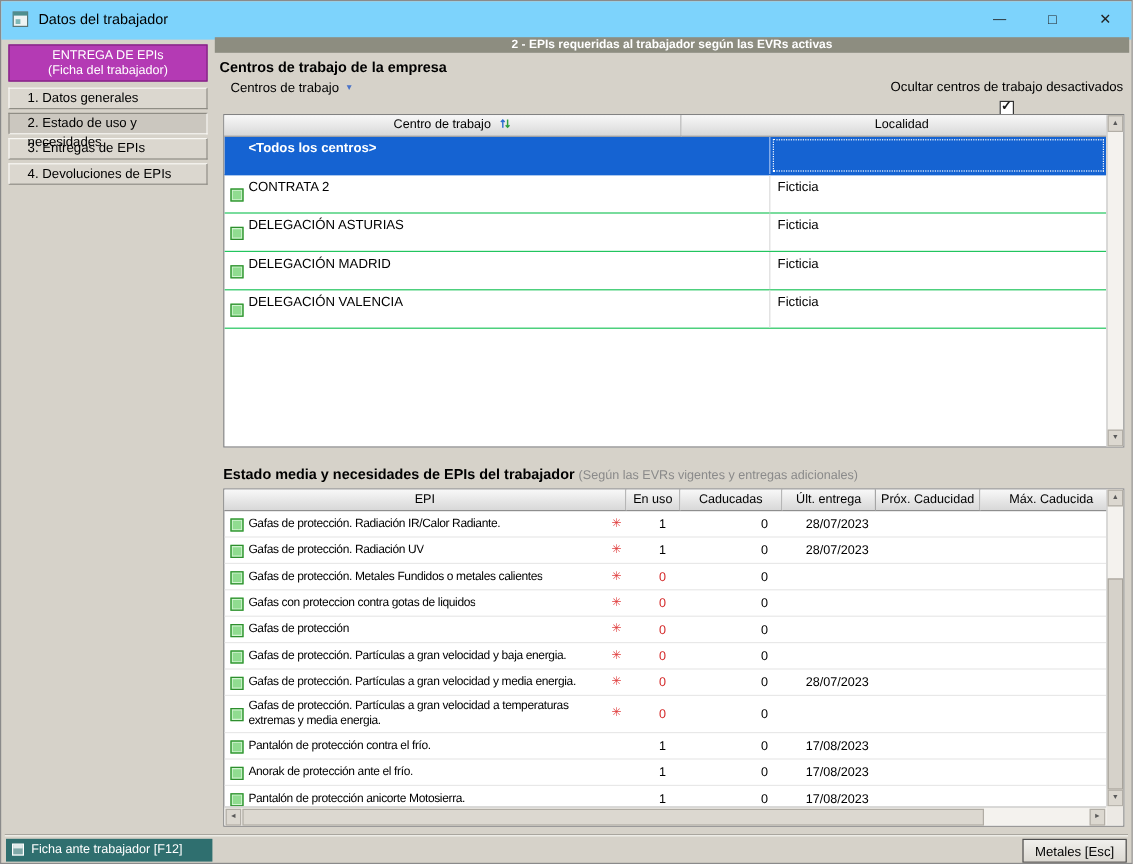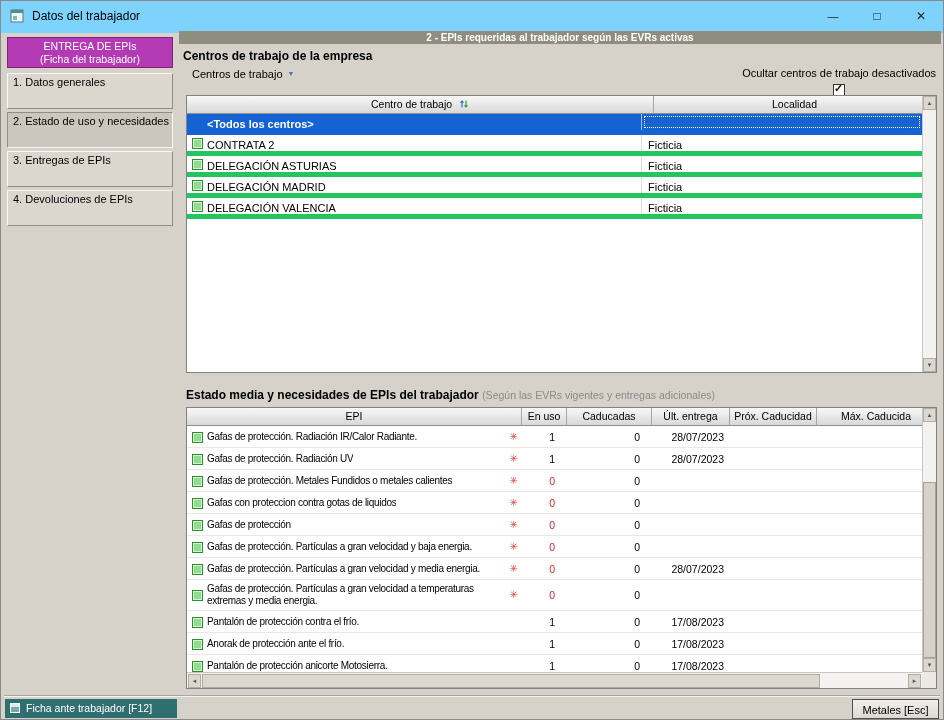--- a/index.html
+++ b/index.html
@@ -11,21 +11,21 @@
   .app-icon{position:absolute;left:9px;top:8px;width:14px;height:14px;}
   .win-title{position:absolute;left:31px;top:8px;font-size:12px;}
   .ctl{position:absolute;top:0;width:44px;height:30px;line-height:30px;text-align:center;font-size:11px;color:#222;cursor:default;}
   .ctl.min{right:88px;}
   .ctl.max{right:44px;font-size:12px;}
   .ctl.close{right:0;font-size:12px;}
 
   
   .magenta{position:absolute;left:6px;top:36px;width:166px;height:31px;box-sizing:border-box;background:#b43ab4;border:1px solid #7e227e;color:#fff;text-align:center;font-size:10.5px;line-height:13px;padding-top:2px;}
   .nav{position:absolute;left:6px;top:72px;width:166px;}
-  .nav-item{height:36px;box-sizing:border-box;line-height:16px;padding-left:5px;margin-bottom:3px;background:#dbd7cf;border:1px solid;border-color:#f8f7f3 #8f8d85 #8f8d85 #f8f7f3;}
+  .nav-item{height:18px;box-sizing:border-box;line-height:16px;padding-left:15px;margin-bottom:3px;background:#dbd7cf;border:1px solid;border-color:#f8f7f3 #8f8d85 #8f8d85 #f8f7f3;}
   .nav-item.sel{background:#cbc7bf;border-color:#8f8d85 #f8f7f3 #f8f7f3 #8f8d85;}
   .status-bar{position:absolute;left:4px;top:698px;width:172px;height:19px;box-sizing:border-box;background:#2f6f6f;color:#fff;line-height:19px;padding-left:21px;font-size:10.5px;}
   .status-icon{position:absolute;left:5px;top:4px;width:10px;height:10px;box-sizing:border-box;border:1px solid #fff;background:#7fa8a8;}
   .status-icon:before{content:"";position:absolute;left:0;top:0;right:0;height:3px;background:#dfeaea;}
 
   
   .banner{position:absolute;left:178px;top:30px;width:762px;height:13px;background:#8d8d80;color:#fff;font-weight:bold;font-size:10px;text-align:center;line-height:13px;}
   .sec-title{position:absolute;font-weight:bold;font-size:12px;}
   .sec1{left:182px;top:48px;}
   .sec2{left:185px;top:387px;}
@@ -40,24 +40,24 @@
   .checkbox .check{position:absolute;left:0;top:-3px;font-size:11px;font-weight:bold;color:#1a1a1a;}
 
   
   .grid{position:absolute;background:#fff;box-sizing:border-box;border:1px solid #828282;}
   .ghead{display:flex;height:18px;}
   .th{box-sizing:border-box;background:linear-gradient(#f8f8f8,#d8d8d8);border-right:1px solid #a5a5a5;border-bottom:1px solid #8e8e8e;text-align:center;line-height:17px;font-size:10.5px;white-space:nowrap;overflow:hidden;}
   .gicon{position:absolute;left:5px;top:50%;margin-top:-5px;width:9px;height:9px;background:#90dc90;border:1px solid #2e8e2e;box-shadow:inset 0 0 0 1px #d2f4d2;}
 
   
   .t1{left:185px;top:94px;width:751px;height:278px;}
-  .t1 .th1{width:467px;}
+  .t1 .th1{width:381px;}
   .t1 .th2{flex:1;}
   .t1-body{position:absolute;left:0;top:18px;right:14px;bottom:0;overflow:hidden;}
-  .c-row{display:flex;height:21px;box-sizing:border-box;border-bottom:5px solid #22c55e;}
+  .c-row{display:flex;height:32px;box-sizing:border-box;border-bottom:1px solid #22c55e;}
   .c-name{width:455px;box-sizing:border-box;position:relative;line-height:20px;padding-left:20px;border-right:1px solid #dcdcdc;white-space:nowrap;overflow:hidden;}
   .c-loc{flex:1;line-height:20px;padding-left:6px;}
   .c-row.sel{background:#1563d2;color:#fff;font-weight:bold;border-bottom-color:#1563d2;}
   .c-row.sel .c-name{border-right-color:#9dbef0;}
   .c-row.sel .c-loc{outline:1px dotted #ffffff;outline-offset:-3px;}
   .sort-ico{display:inline-block;vertical-align:-1px;margin-left:4px;}
 
   
   .vsb{position:absolute;top:0;right:0;width:14px;bottom:0;box-sizing:border-box;background:#f4f2ee;border-left:1px solid #c6c6c6;}
   .sb-btn{position:absolute;left:0;width:13px;height:14px;box-sizing:border-box;background:#dcd8d0;border:1px solid #b2aea6;color:#5a5a5a;font-size:6px;text-align:center;line-height:12px;}

